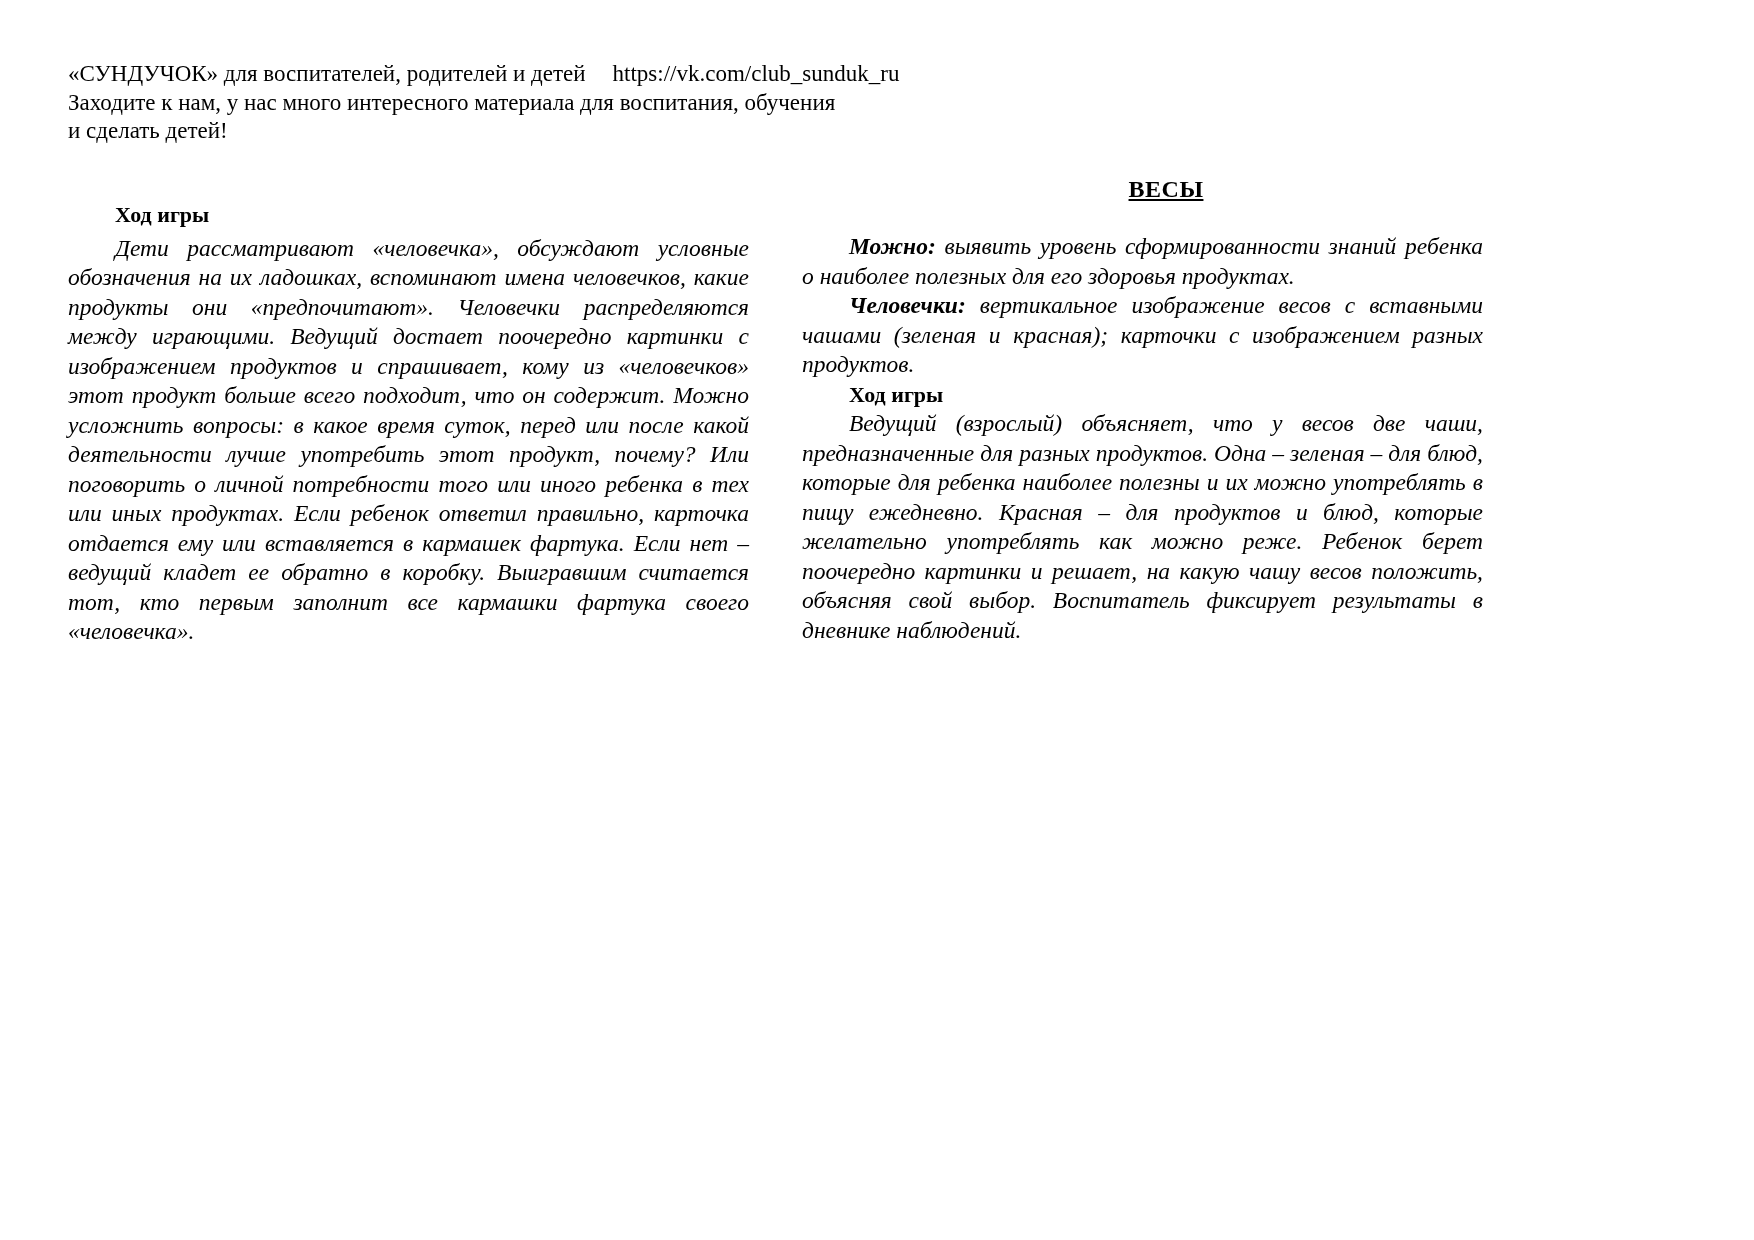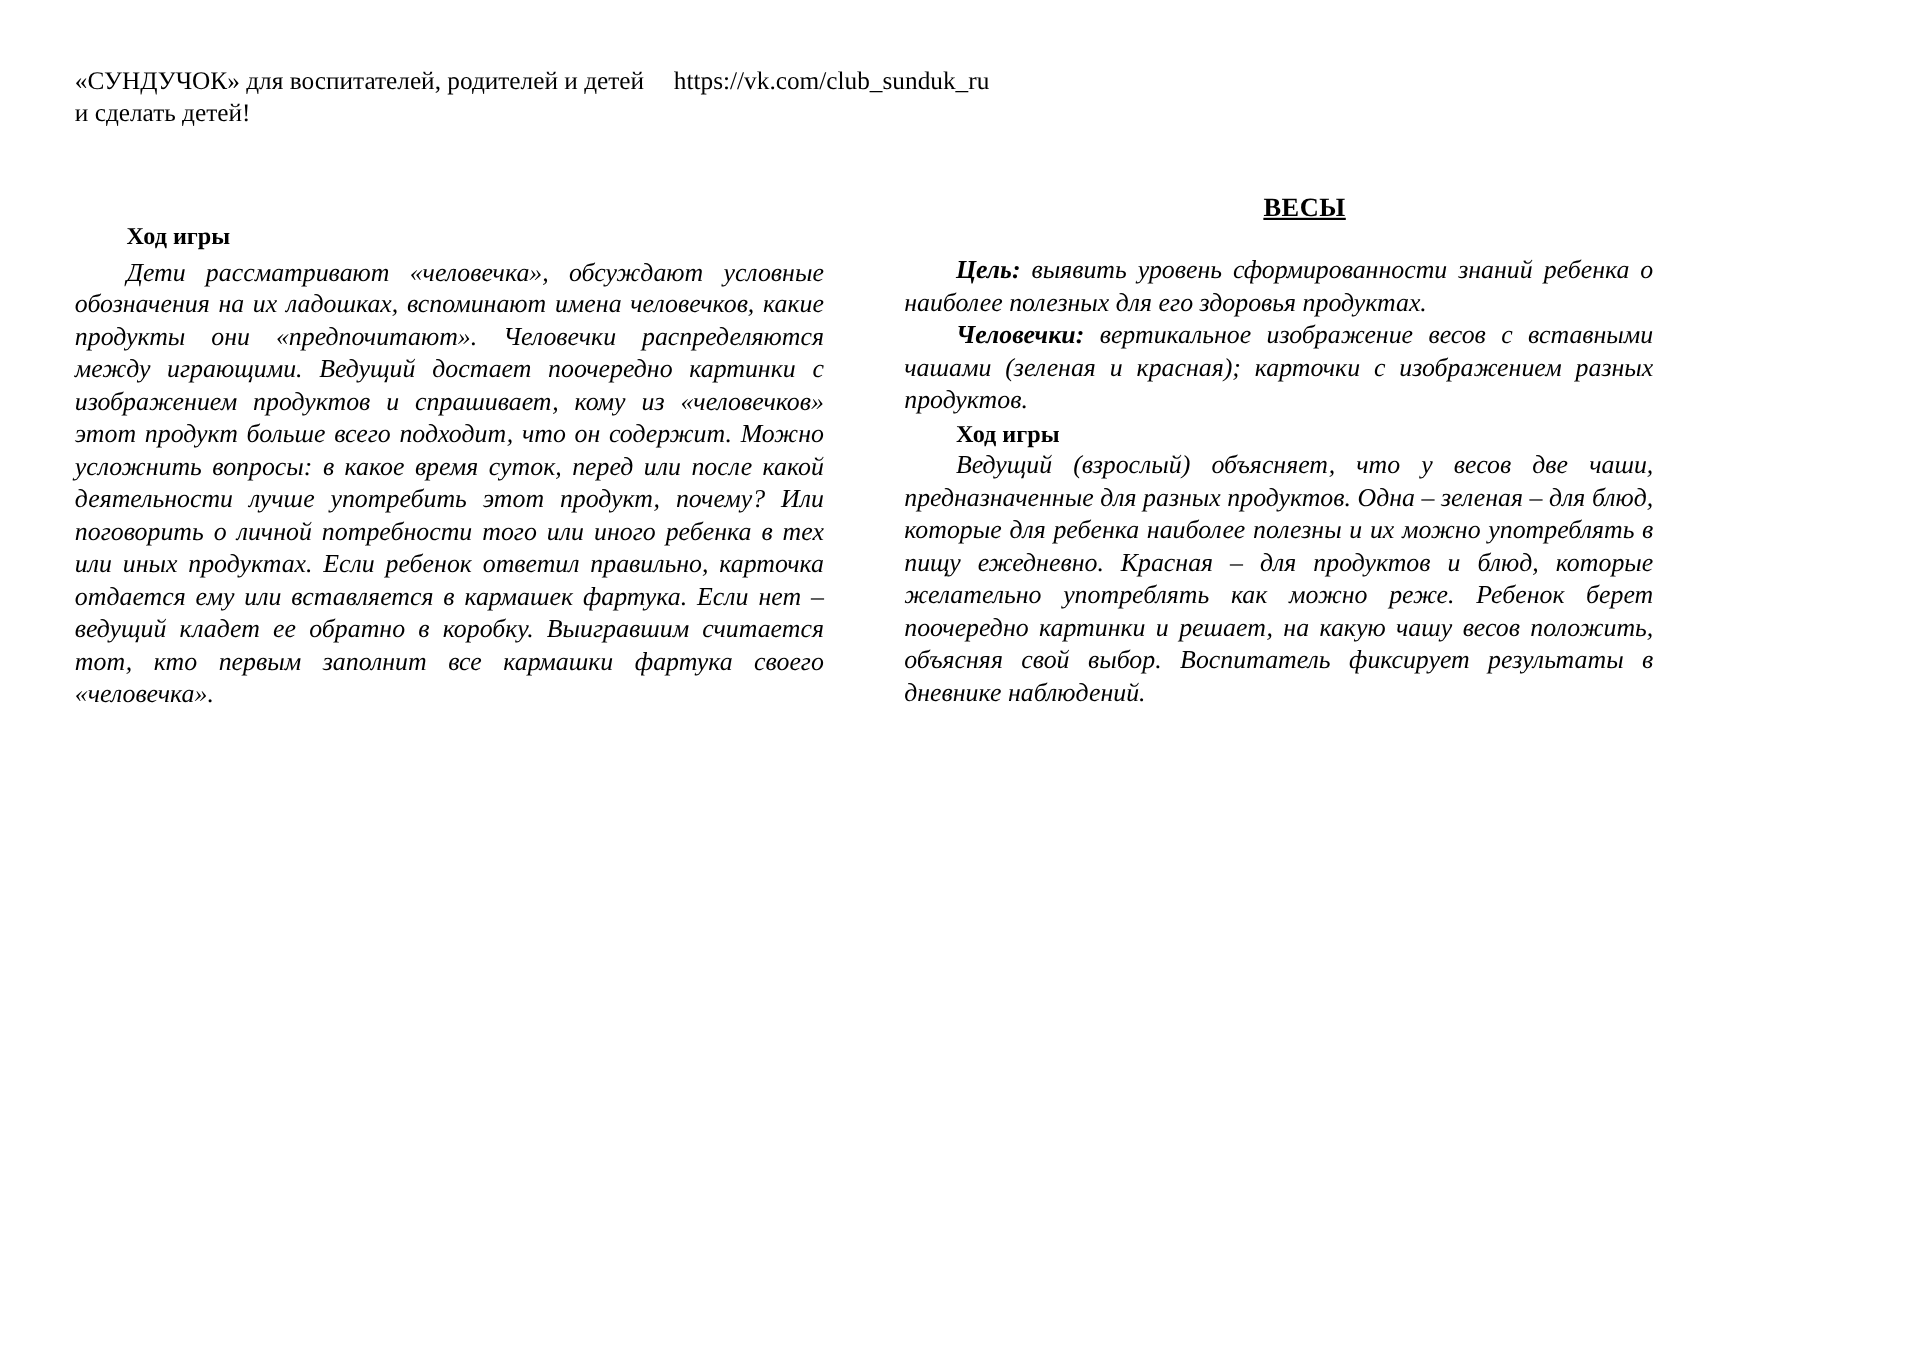--- a/index.html
+++ b/index.html
@@ -22,21 +22,21 @@
     text-align: left;
   }
   .h-url { margin-left: 27px; }
   .col {
     position: absolute;
     width: 681px;
     font-size: 23.5px;
     line-height: 29.5px;
   }
   .col-left { left: 68px;  top: 200px; }
-  .col-right { left: 822px; top: 174px; }
+  .col-right { left: 802px; top: 174px; }
   .para {
     text-align: justify;
     text-indent: 47px;
     font-style: italic;
   }
   .heading {
     font-size: 22px;
     font-weight: bold;
     text-align: left;
     text-indent: 47px;
@@ -55,29 +55,30 @@
   }
   b { font-weight: bold; }
 </style>
 </head>
 <body>
 
 <div class="page">
 
   <header class="doc-header">
     <div class="h-line"><span>«СУНДУЧОК» для воспитателей, родителей и детей</span><span class="h-url">https://vk.com/club_sunduk_ru</span></div>
+    <div class="h-line">Заходите к нам, у нас много интересного материала для воспитания, обучения</div>
     <div class="h-line">и сделать детей!</div>
   </header>
 
   <section class="col col-left">
     <h2 class="heading">Ход игры</h2>
     <p class="para">Дети рассматривают «человечка», обсуждают условные обозначения на их ладошках, вспоминают имена человечков, какие продукты они «предпочитают». Человечки распределяются между играющими. Ведущий достает поочередно картинки с изображением продуктов и спрашивает, кому из «человечков» этот продукт больше всего подходит, что он содержит. Можно усложнить вопросы: в какое время суток, перед или после какой деятельности лучше употребить этот продукт, почему? Или поговорить о личной потребности того или иного ребенка в тех или иных продуктах. Если ребенок ответил правильно, карточка отдается ему или вставляется в кармашек фартука. Если нет – ведущий кладет ее обратно в коробку. Выигравшим считается тот, кто первым заполнит все кармашки фартука своего «человечка».</p>
   </section>
 
   <section class="col col-right">
     <h1 class="title">ВЕСЫ</h1>
-    <p class="para"><b>Цель:</b><span> выявить уровень сформированности знаний ребенка о наиболее полезных для его здоровья продуктах.</span></p>
+    <p class="para"><b>Можно:</b><span> выявить уровень сформированности знаний ребенка о наиболее полезных для его здоровья продуктах.</span></p>
     <p class="para"><b>Человечки:</b><span> вертикальное изображение весов с вставными чашами (зеленая и красная); карточки с изображением разных продуктов.</span></p>
     <h2 class="heading">Ход игры</h2>
     <p class="para">Ведущий (взрослый) объясняет, что у весов две чаши, предназначенные для разных продуктов. Одна – зеленая – для блюд, которые для ребенка наиболее полезны и их можно употреблять в пищу ежедневно. Красная – для продуктов и блюд, которые желательно употреблять как можно реже. Ребенок берет поочередно картинки и решает, на какую чашу весов положить, объясняя свой выбор. Воспитатель фиксирует результаты в дневнике наблюдений.</p>
   </section>
 
 </div>
 
 </body></html>

